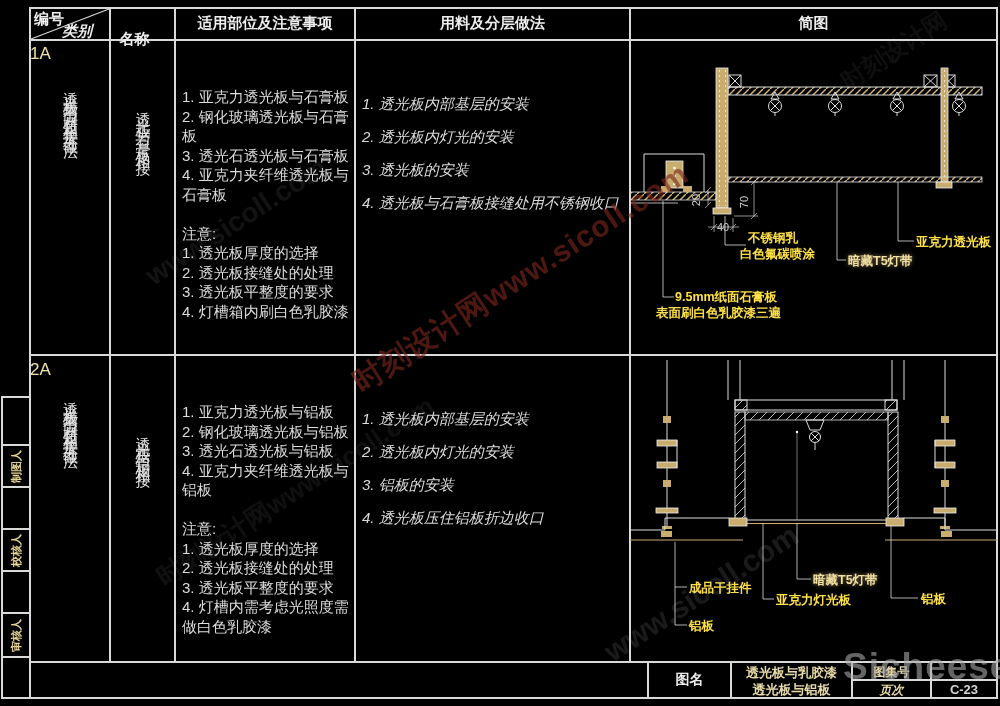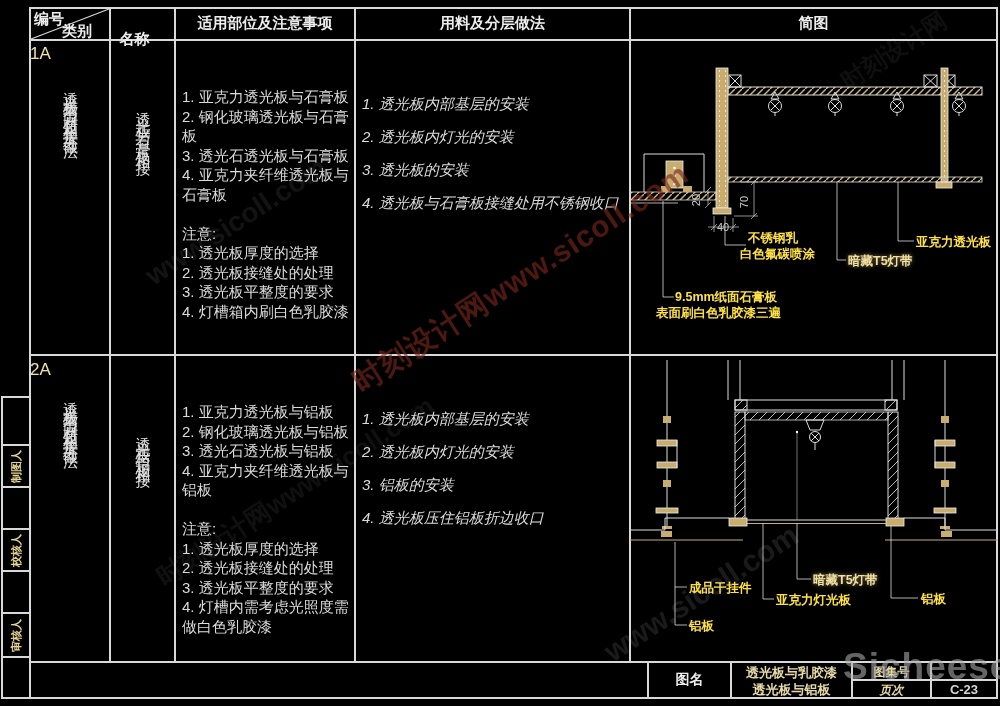--- a/index.html
+++ b/index.html
@@ -58,21 +58,21 @@
       <rect x="2" y="487" width="28" height="42"></rect>
       <rect x="2" y="529" width="28" height="42"></rect>
       <rect x="2" y="571" width="28" height="42"></rect>
       <rect x="2" y="613" width="28" height="44"></rect>
       <rect x="2" y="657" width="28" height="41"></rect>
     </g>
     <line x1="31" y1="39" x2="109" y2="9" stroke="#d9d9d9" stroke-width="1.1"></line>
   </svg>
 
   <div class="hdr" style="left:34px;top:10px;">编号</div>
-  <div class="hdr" style="left:62px;top:22px;">类别</div>
+  <div class="hdr" style="left:62px;top:22px;font-style:italic;">类别</div>
   <div class="hdr" style="left:110px;width:49px;top:30px;">名称</div>
   <div class="hdr" style="left:175px;width:180px;top:14px;">适用部位及注意事项</div>
   <div class="hdr" style="left:355px;width:275px;top:14px;">用料及分层做法</div>
   <div class="hdr" style="left:630px;width:367px;top:14px;">简图</div>
 
   <div class="code" style="top:44px;">1A</div>
   <div class="vwrap" style="left:30px;top:80px;width:80px;height:272px;">
     <span class="vtext" style="letter-spacing:4px;">透光板与不同材质相接工艺做法</span>
   </div>
   <div class="vwrap" style="left:110px;top:100px;width:65px;height:200px;">

